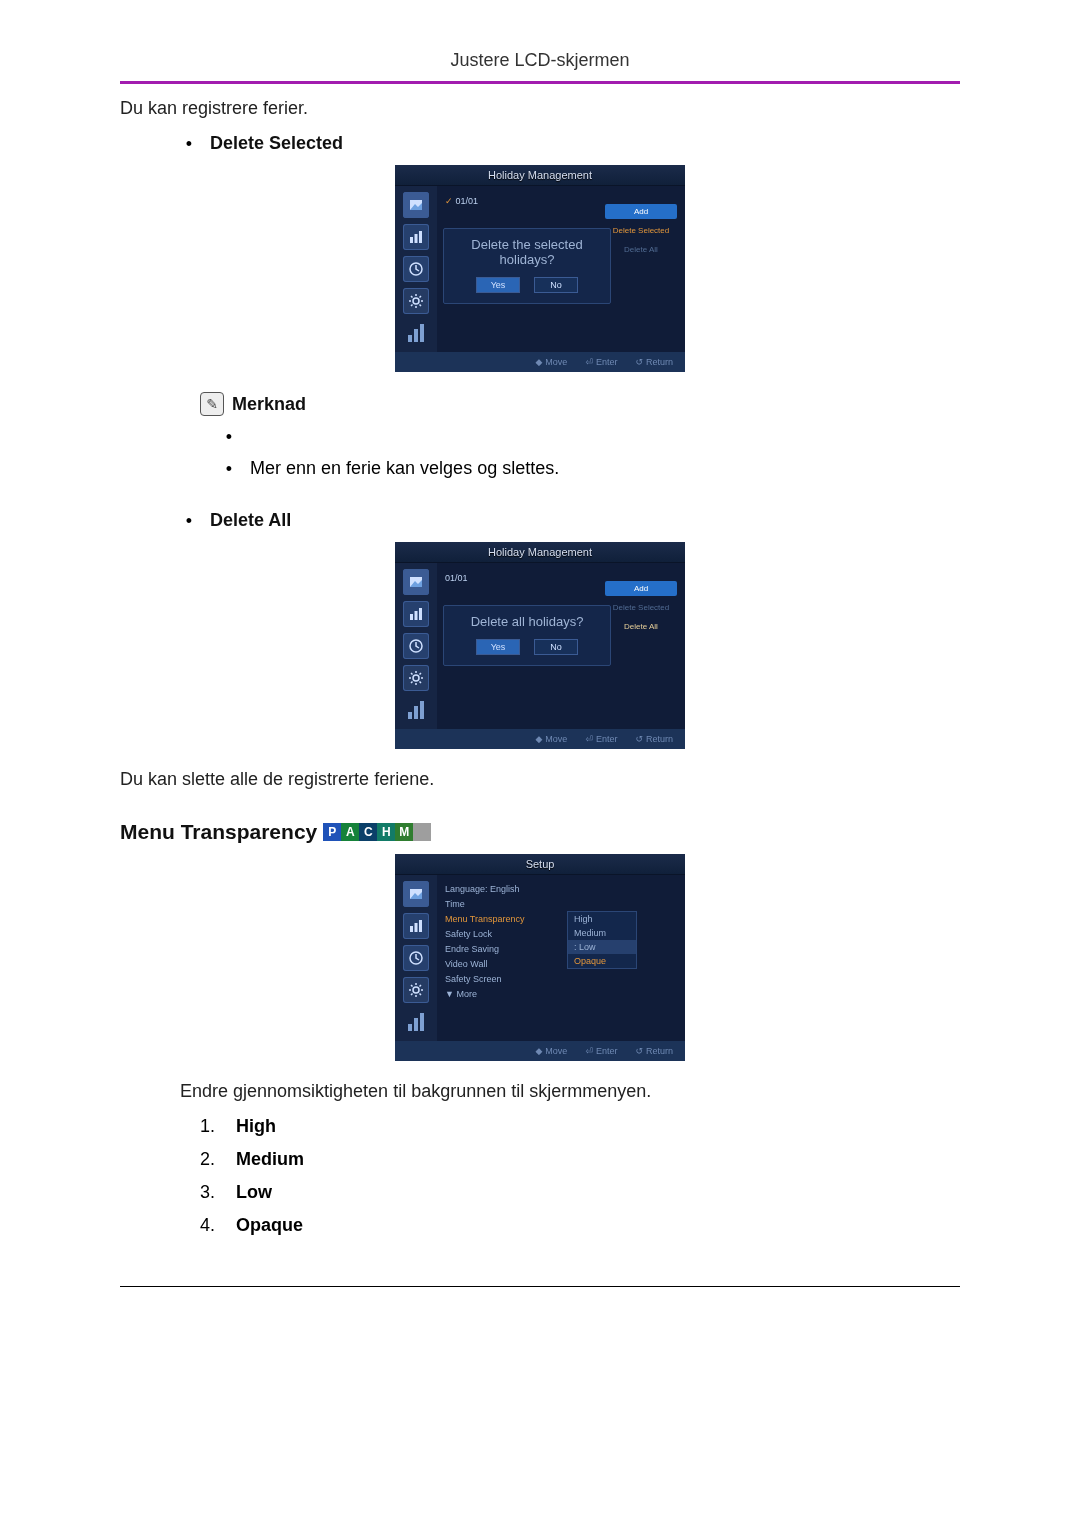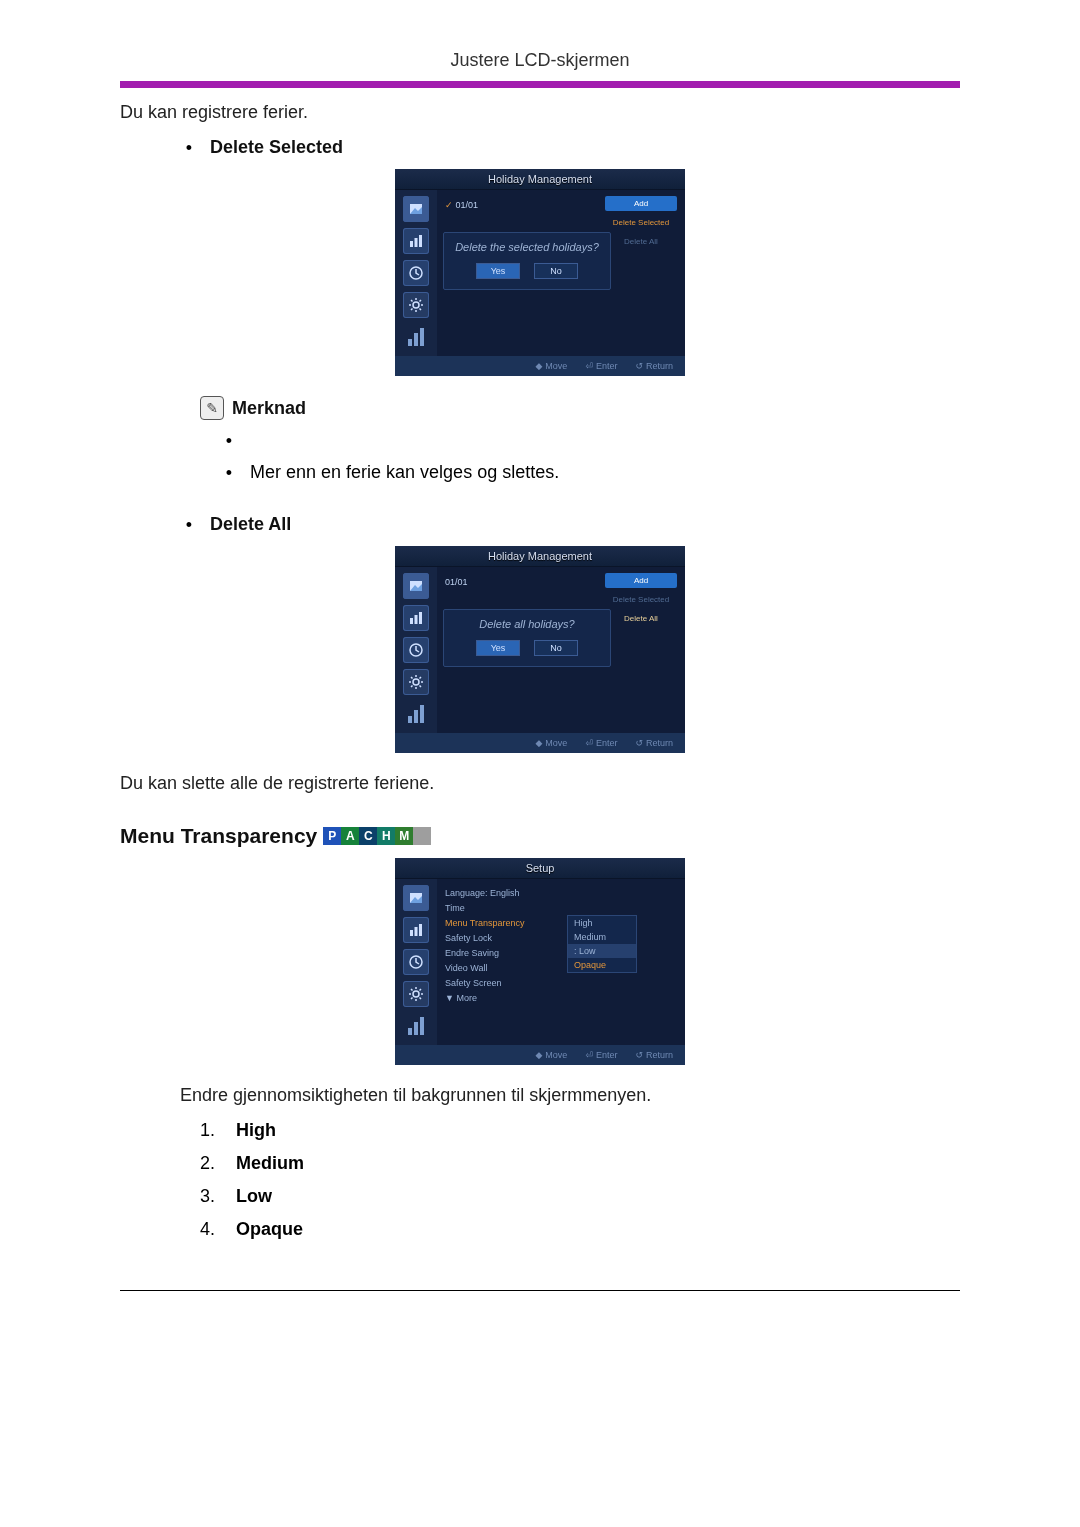--- a/index.html
+++ b/index.html
@@ -12,21 +12,21 @@
   .page {
     width: 1080px;
     margin: 0 auto;
     padding: 50px 120px 60px 120px;
     box-sizing: border-box;
   }
   .header-title {
     text-align: center;
     font-size: 18px;
     color: #333;
-    border-bottom: 7px solid #a21caf;
+    border-bottom: 3px solid #a21caf;
     padding-bottom: 10px;
   }
   .indent-1 { margin-left: 80px; }
   .para {
     font-size: 18px;
     color: #222;
     margin: 14px 0;
   }
   .bullet-row {
     display: flex;
@@ -160,21 +160,21 @@
   }
   .osd-side-bars span { width:4px; background:#7ea0d2; }
   .osd-main {
     flex: 1;
     position: relative;
     padding: 6px 6px 4px 6px;
     min-height: 130px;
   }
   .osd-action-list {
     position: absolute;
-    right: 8px; top: 6px;
+    right: 8px; top: 18px;
     width: 72px;
     display: flex; flex-direction: column; gap:4px;
   }
   .osd-action {
     text-align: center;
     padding: 3px 0;
     border-radius: 2px;
     font-size: 8px;
   }
   .osd-action.primary { background:#256fc9; color:#fff; }
@@ -190,21 +190,21 @@
   .osd-dialog {
     margin: 18px 20px 0 0;
     background:#14264a;
     border:1px solid #2b4676;
     border-radius:2px;
     padding:8px 8px 10px 8px;
     text-align:center;
     width: 150px;
     color:#9fb4d5;
   }
-  .osd-dialog-q { margin-bottom:10px; font-size:11px;font-style:italic; }
+  .osd-dialog-q { margin-bottom:10px; font-size:13px; }
   .osd-dialog-btns { display:flex; gap:14px; justify-content:center; }
   .osd-btn {
     width:42px;
     padding:2px 0;
     border:1px solid #3b5b94;
     font-size:9px;
     color:#cfe0ff;
     background:#17305a;
   }
   .osd-btn.yes { background:#2a65b5;text-align:center; }

